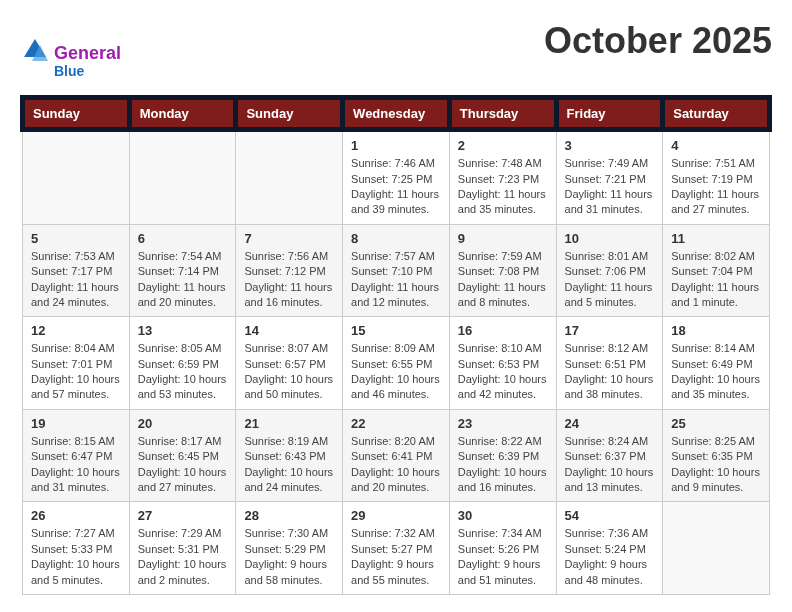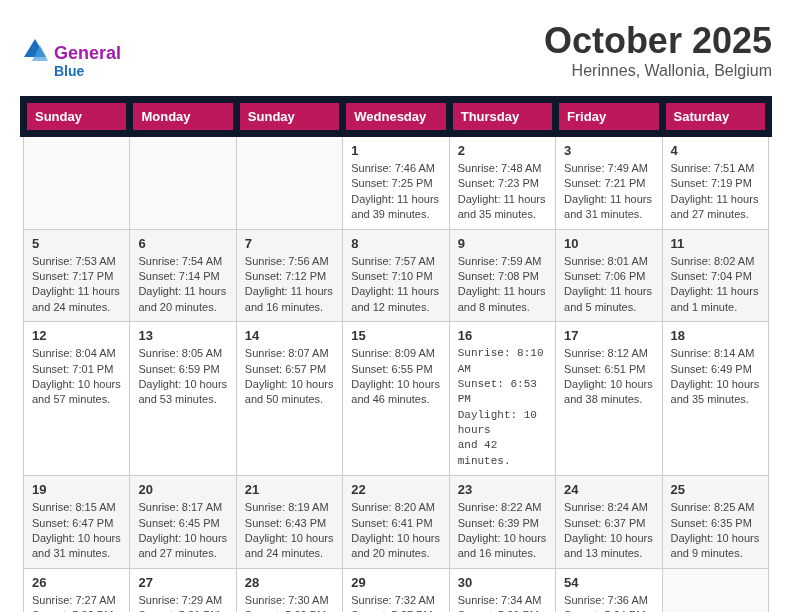--- a/index.html
+++ b/index.html
@@ -52,26 +52,26 @@
     .subtitle {
       font-size: 16px;
       color: #555;
     }
     .calendar {
       width: 100%;
       border-collapse: collapse;
       border: 1px solid #ccc;
     }
     .calendar th {
-      background-color: #be185d;
+      background-color: #7f1d1d;
       color: #fff;
       text-align: left;
       padding: 6px 8px;
       font-size: 13px;
-      border: 7px solid #0f172a;
+      border: 5px solid #0f172a;
     }
     .calendar td {
       vertical-align: top;
       padding: 6px 8px;
       border: 1px solid #ccc;
       font-size: 11px;
       color: #333;
       width: calc(100% / 7);
       min-height: 80px;
       background: #fff;
@@ -111,21 +111,20 @@
       <polygon points="15,4 26,22 4,22" fill="#1a6dbf"></polygon>
       <polygon points="20,10 28,26 12,26" fill="#4a9fe0" opacity="0.7"></polygon>
     </svg>
     <div class="logo-text">
       <span class="logo-general">General</span>
       <span class="logo-blue">Blue</span>
     </div>
   </div>
   <div class="title-block">
     <div class="month-title">October 2025</div>
-    <div class="subtitle">Herinnes, Wallonia, Belgium</div>
   </div>
 </div>
 
 <table class="calendar">
   <thead>
     <tr>
     <th>Sunday</th>
         <th>Monday</th>
         <th>Sunday</th>
         <th>Wednesday</th>
@@ -196,21 +195,21 @@
 Daylight: 10 hours
 and 53 minutes.</span></td>
         <td><span class="day-number">14</span><span class="day-info" style="white-space: pre-line;">Sunrise: 8:07 AM
 Sunset: 6:57 PM
 Daylight: 10 hours
 and 50 minutes.</span></td>
         <td><span class="day-number">15</span><span class="day-info" style="white-space: pre-line;">Sunrise: 8:09 AM
 Sunset: 6:55 PM
 Daylight: 10 hours
 and 46 minutes.</span></td>
-        <td><span class="day-number">16</span><span class="day-info" style="white-space: pre-line; font-family: Liberation Mono, monospace;">Sunrise: 8:10 AM
+        <td><span class="day-number">16</span><span class="day-info" style="white-space: pre-line;">Sunrise: 8:10 AM
 Sunset: 6:53 PM
 Daylight: 10 hours
 and 42 minutes.</span></td>
         <td><span class="day-number">17</span><span class="day-info" style="white-space: pre-line;">Sunrise: 8:12 AM
 Sunset: 6:51 PM
 Daylight: 10 hours
 and 38 minutes.</span></td>
         <td><span class="day-number">18</span><span class="day-info" style="white-space: pre-line;">Sunrise: 8:14 AM
 Sunset: 6:49 PM
 Daylight: 10 hours

